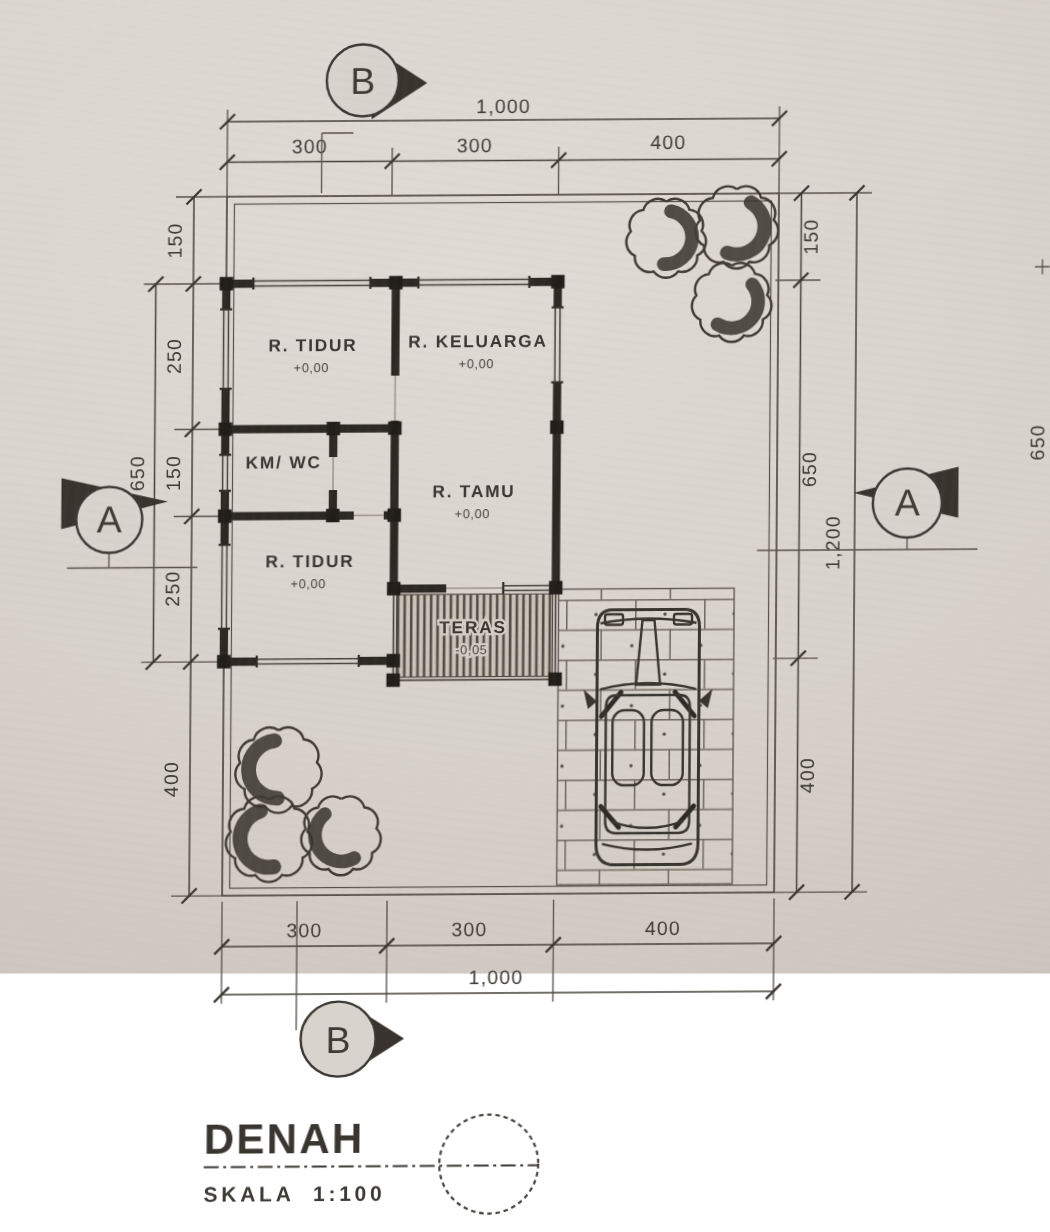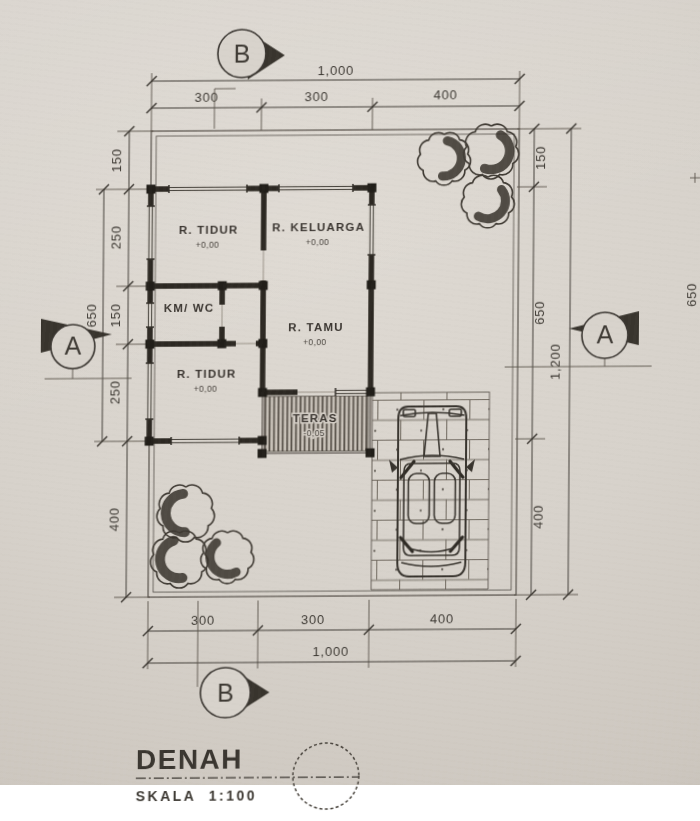--- a/index.html
+++ b/index.html
@@ -1,17 +1,17 @@
 <!DOCTYPE html>
 <html><head>
 <meta charset="utf-8">
 <style>
   html,body{margin:0;padding:0}
   body{width:700px;height:821px;overflow:hidden;font-family:"Liberation Sans",sans-serif}
-  .photo{position:relative;width:700px;height:785px;
+  .photo{position:relative;width:700px;height:649px;
     background:
       linear-gradient(160deg, rgba(255,255,255,.10), rgba(0,0,0,0) 45%),
       radial-gradient(125% 95% at 45% 30%, #dfdad3 0%, #d7d2cb 48%, #cdc7bf 82%, #c2bcb4 100%);}
   .grain{position:absolute;inset:0;pointer-events:none;opacity:.5;
     background:
       repeating-linear-gradient(7deg, rgba(110,100,88,.025) 0 2px, rgba(0,0,0,0) 2px 6px),
       repeating-linear-gradient(96deg, rgba(255,255,255,.03) 0 3px, rgba(0,0,0,0) 3px 7px);}
   .scan{position:absolute;inset:0;transform:rotate(-.35deg) skewX(-.75deg);
     transform-origin:340px 320px;filter:blur(.18px)}
   svg text{font-family:"Liberation Sans",sans-serif}

